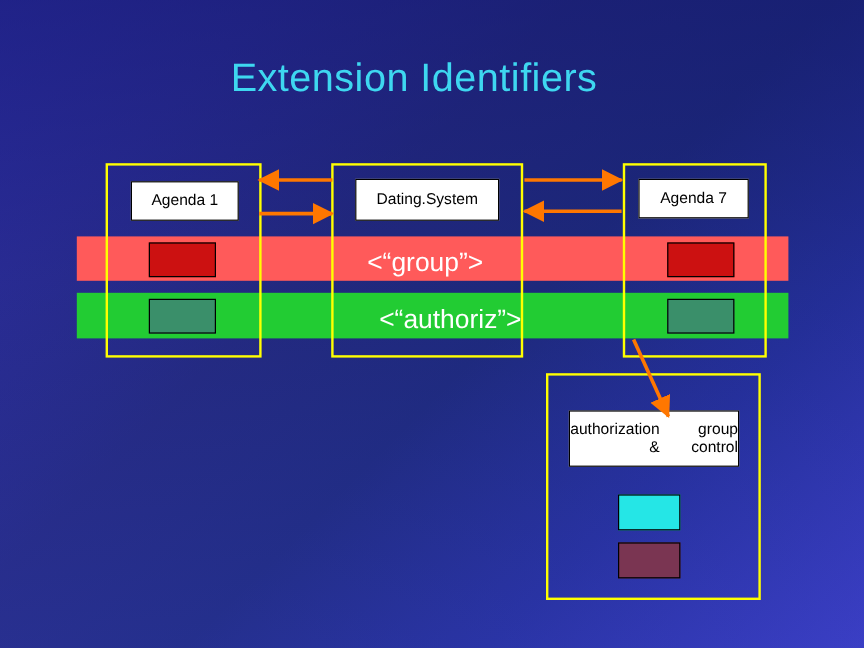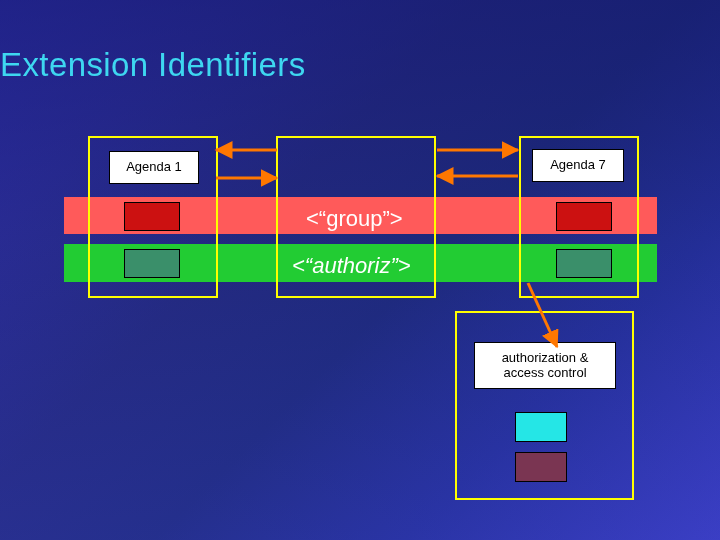--- a/index.html
+++ b/index.html
@@ -26,20 +26,21 @@
     left: 0; top: 0; right: 0; bottom: 0;
     background: linear-gradient(180deg, rgba(20,24,110,0.55) 0%, rgba(30,34,130,0.15) 45%, rgba(60,64,200,0.25) 100%);
     pointer-events: none;
   }
 
   #title {
     position: absolute;
     left: 0;
     top: 46px;
     width: 690px;
+    text-align: center;
     color: #3ed7f0;
     font-size: 33px;
     letter-spacing: 0.4px;
     font-weight: normal;
     z-index: 5;
   }
 
   .yellow-box {
     position: absolute;
     border: 2px solid #ffff00;
@@ -108,29 +109,30 @@
   <div class="yellow-box" style="left:455px; top:311px; width:175px; height:185px;"></div>
 
   <div class="swatch" style="left:124px; top:202px; width:54px; height:27px; background:#cc1111;"></div>
   <div class="swatch" style="left:124px; top:249px; width:54px; height:27px; background:#3a8f6a;"></div>
   <div class="swatch" style="left:556px; top:202px; width:54px; height:27px; background:#cc1111;"></div>
   <div class="swatch" style="left:556px; top:249px; width:54px; height:27px; background:#3a8f6a;"></div>
   <div class="swatch" style="left:515px; top:412px; width:50px; height:28px; background:#25e6e6;"></div>
   <div class="swatch" style="left:515px; top:452px; width:50px; height:28px; background:#7a3552;"></div>
 
   <div class="white-label" style="left:109px; top:151px; width:88px; height:31px;">Agenda 1</div>
+  <div class="white-label" style="left:296px; top:149px; width:118px; height:33px;">Dating.System</div>
   <div class="white-label" style="left:532px; top:149px; width:90px; height:31px;">Agenda 7</div>
 
-  <div class="white-label" style="left:474px; top:342px; width:140px; height:45px; flex-direction:column;">
+  <div class="white-label" style="left:474px; top:342px; width:140px; height:45px; flex-direction:row;">
     <span>authorization &amp;</span>
-    <span>access control</span>
+    <span>group control</span>
   </div>
 
   <div class="band-text" style="left:306px; top:206px;">&lt;“group”&gt;</div>
-  <div class="band-text" style="left:292px; top:253px;font-style:italic;">&lt;“authoriz”&gt;</div>
+  <div class="band-text" style="left:316px; top:253px;">&lt;“authoriz”&gt;</div>
 
   <svg class="arrows" viewBox="0 0 720 540">
     <defs>
       <marker id="ah" markerWidth="7" markerHeight="7" refX="5.5" refY="3" orient="auto">
         <path d="M0,0 L6,3 L0,6 z" fill="#ff7700"></path>
       </marker>
     </defs>
     <line x1="277" y1="150" x2="216" y2="150" stroke="#ff7700" stroke-width="3" marker-end="url(#ah)"></line>
     <line x1="216" y1="178" x2="277" y2="178" stroke="#ff7700" stroke-width="3" marker-end="url(#ah)"></line>
     <line x1="437" y1="150" x2="518" y2="150" stroke="#ff7700" stroke-width="3" marker-end="url(#ah)"></line>

